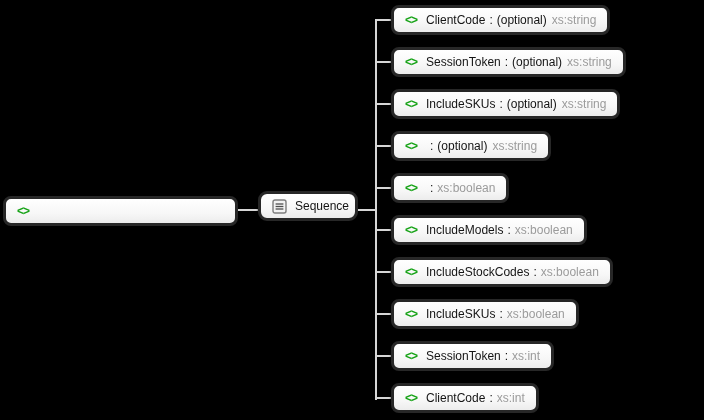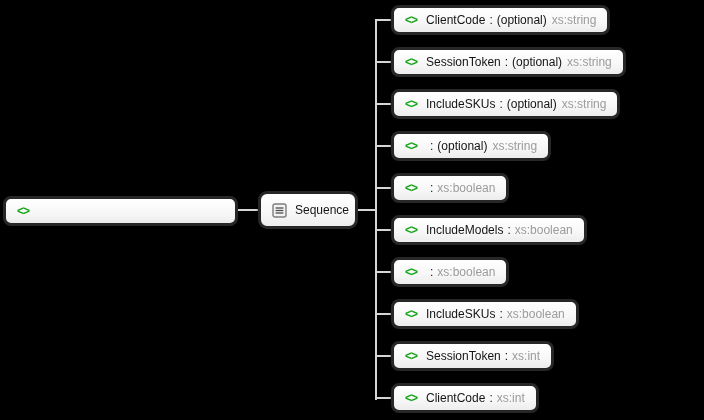--- a/index.html
+++ b/index.html
@@ -20,21 +20,21 @@
     border: 3px solid #272727;
     border-radius: 8px;
     background: linear-gradient(180deg, #ffffff 0%, #f7f7f7 60%, #ececec 100%);
     display: inline-flex;
     align-items: center;
     padding: 0 11px;
     white-space: nowrap;
     box-shadow: 0 1px 2px rgba(0,0,0,0.9);
   }
   .node-root { left: 3px; top: 196px; width: 235px; }
-  .node-sequence { left: 258px; top: 191px; width: 100px; height: 38px; border-radius: 9px; align-items: center; }
+  .node-sequence { left: 258px; top: 191px; width: 100px; height: 30px; border-radius: 9px; align-items: center; }
   .elem-icon {
     color: #17a317;
     font-weight: 700;
     letter-spacing: -1px;
     margin-right: 9px;
     font-size: 12px;
     transform: translateY(-0.5px);
   }
   .el-name { color: #141414; }
   .el-sep { margin: 0 4px; color: #141414; }
@@ -113,20 +113,21 @@
     <div class="node el-row" style="left: 391px; top: 215px;">
     <span class="elem-icon">&lt;&gt;</span>
     <span class="el-name">IncludeModels</span>
     <span class="el-sep">:</span>
 
     <span class="el-type">xs:boolean</span>
   </div>
     <div class="line" style="left: 375px; top: 271px; width: 16px; height: 2px;"></div>
     <div class="node el-row" style="left: 391px; top: 257px;">
     <span class="elem-icon">&lt;&gt;</span>
+    <span class="el-name">IncludeStockCodes</span>
     <span class="el-sep">:</span>
 
     <span class="el-type">xs:boolean</span>
   </div>
     <div class="line" style="left: 375px; top: 313px; width: 16px; height: 2px;"></div>
     <div class="node el-row" style="left: 391px; top: 299px;">
     <span class="elem-icon">&lt;&gt;</span>
     <span class="el-name">IncludeSKUs</span>
     <span class="el-sep">:</span>
 

